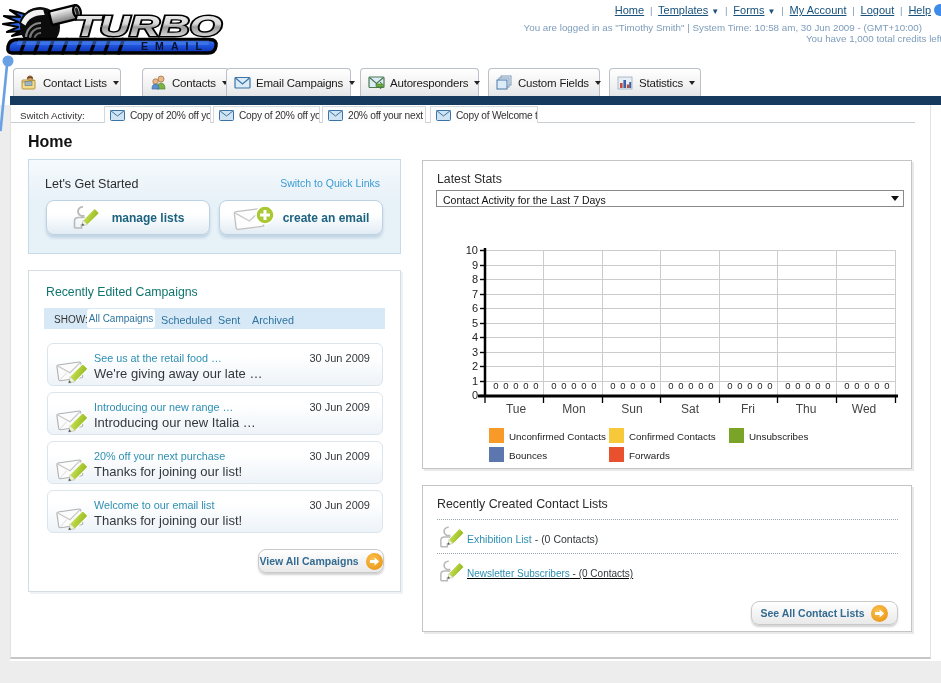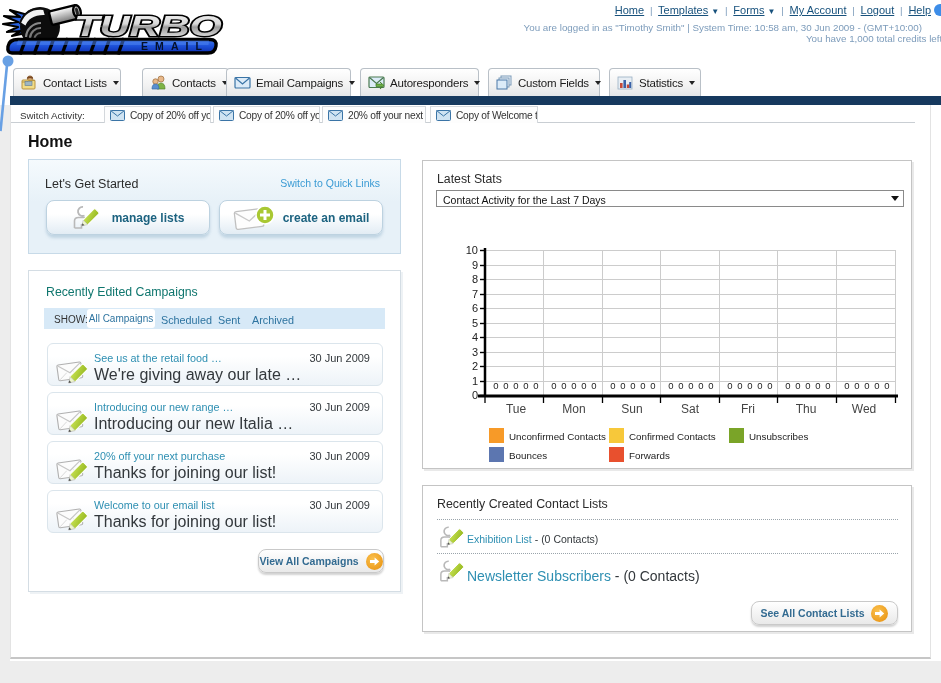--- a/index.html
+++ b/index.html
@@ -21,21 +21,21 @@
   .ratab .env { width:15px; height:11px; margin-right:5px; flex:none; }
   h1.home { position:absolute; left:19px; top:27px; font-size:16px; color:#111; letter-spacing:0; }
   
   .panelblue { position:absolute; background:linear-gradient(#f5fafd,#e7f1f8 45%); border:1px solid #c7dae8; }
   .panelwhite { position:absolute; background:#fff; border:1px solid #d4dde4; box-shadow:2px 2px 0 #eef2f5; }
   .panelgray { position:absolute; background:#fff; border:1px solid #c4c4c4; box-shadow:2px 2px 0 #e9e9e9; }
   .bigbtn { position:absolute; background:linear-gradient(#ffffff 40%,#e2ecf4); border:1px solid #bdd2e0; border-radius:8px; box-shadow:0 3px 3px rgba(120,160,190,.35); display:flex; align-items:center; justify-content:center; color:#1d6380; font-weight:bold; font-size:12px; white-space:nowrap; }
   .whitebtn { position:absolute; background:linear-gradient(#ffffff,#e9e9e9); border:1px solid #c9c9c9; border-radius:8px; box-shadow:0 2px 2px rgba(0,0,0,.18); display:flex; align-items:center; justify-content:center; color:#336b91; font-weight:bold; font-size:10.5px; white-space:nowrap; }
   .camp { position:absolute; left:47px; width:336px; height:43px; background:linear-gradient(#ffffff 30%,#edf3f8); border:1px solid #dbe5ec; border-radius:6px; }
   .camp .ttl { position:absolute; left:46px; top:8px; font-size:10.8px; color:#2e8fb2; }
-  .camp .sub { position:absolute; left:46px; top:22px; font-size:16px; color:#33383c; }
+  .camp .sub { position:absolute; left:46px; top:22px; font-size:13px; color:#33383c; }
   .camp .date { position:absolute; right:12px; top:8px; font-size:11px; color:#33383c; }
   .linkblue { color:#2e8fb2; }
   .dotline { position:absolute; border-top:1px dotted #9aa4ab; height:0; }
   .legbox { width:15px; height:15px; display:inline-block; }
 </style>
 </head>
 <body>
 <div id="page">
   <svg width="0" height="0" style="position:absolute;">
     <defs>
@@ -401,17 +401,17 @@
   <div class="abs" style="left:437px; top:497px; font-size:12.4px; color:#2b2b2b;">Recently Created Contact Lists</div>
   <div class="dotline" style="left:437px; top:519px; width:461px;"></div>
   <svg class="abs" style="left:439px; top:525px;" width="26" height="24" viewBox="0 0 28 25">
       <use href="#personpen-g"></use>
     </svg>
   <div class="abs" style="left:467px; top:533px; font-size:10.5px;"><a class="linkblue">Exhibition List</a><span style="color:#33383c;"> - (0 Contacts)</span></div>
   <div class="dotline" style="left:437px; top:553px; width:461px;"></div>
   <svg class="abs" style="left:439px; top:559px;" width="26" height="24" viewBox="0 0 28 25">
       <use href="#personpen-g"></use>
     </svg>
-  <div class="abs" style="left:467px; top:568px; font-size:14px;"><a class="linkblue">Newsletter Subscribers</a><span style="color:#33383c;"> - (0 Contacts)</span></div>
+  <div class="abs" style="left:467px; top:568px; font-size:10px;text-decoration:underline;"><a class="linkblue">Newsletter Subscribers</a><span style="color:#33383c;"> - (0 Contacts)</span></div>
   <div class="whitebtn" style="left:751px; top:601px; width:147px; height:24px;">See All Contact Lists&nbsp;<svg width="17" height="17" viewBox="0 0 17 17" style="margin-left:4px;">
         <use href="#oarrow-g"></use>
       </svg></div>
 </div>
 
 </body></html>

